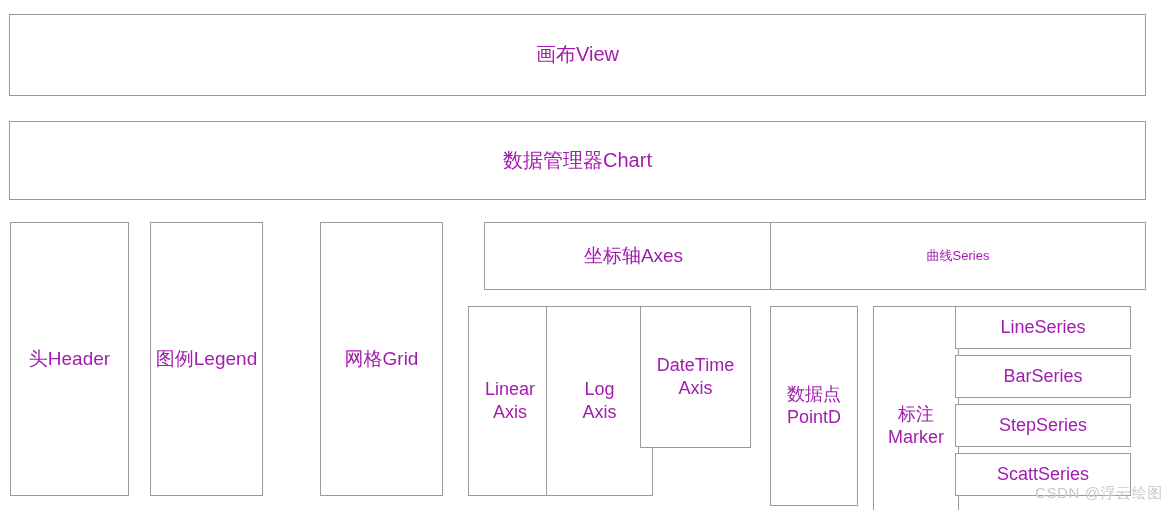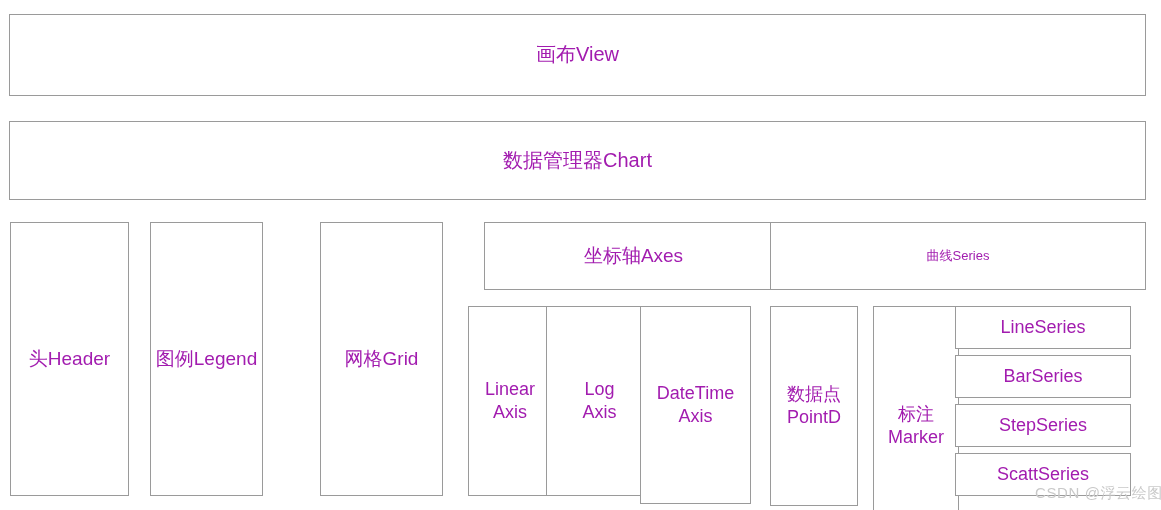--- a/index.html
+++ b/index.html
@@ -55,21 +55,21 @@
   #box-grid .box-label { font-size: 19px; }
 
   
   #box-axes-group {
     left: 452px; top: 222px; width: 299px; height: 68px; margin-left: 32px;
   }
   #box-axes-group .box-label { font-size: 19px; }
 
   #box-axis-linear   { left: 468px; top: 306px; width: 84px;  height: 190px; }
   #box-axis-log      { left: 546px; top: 306px; width: 107px;  height: 190px; }
-  #box-axis-datetime { left: 640px; top: 306px; width: 111px; height: 198px; }
+  #box-axis-datetime { left: 640px; top: 306px; width: 111px; height: 142px; }
   #box-axis-linear .box-label,
   #box-axis-log .box-label,
   #box-axis-datetime .box-label { font-size: 18px; }
 
   
   #box-series-group {
     left: 770px; top: 222px; width: 376px; height: 68px;
   }
   #box-series-group .box-label { font-size: 13px; }
 

